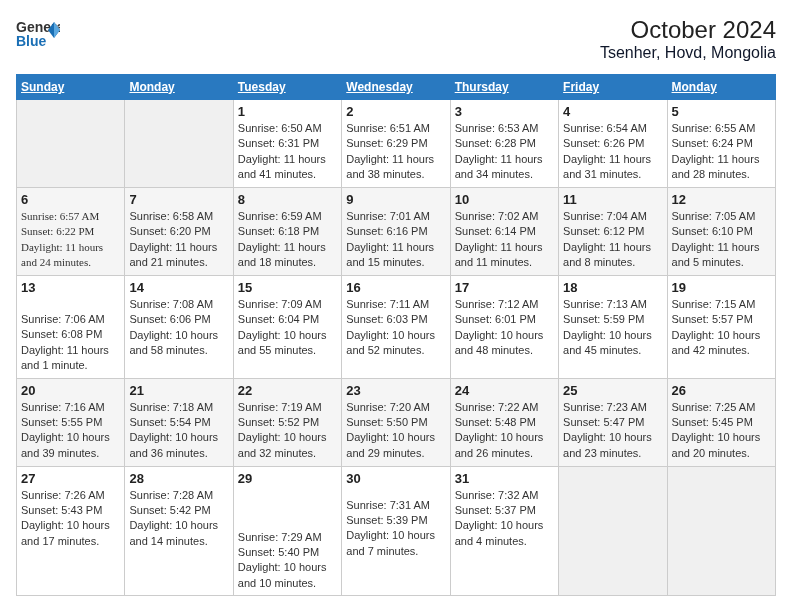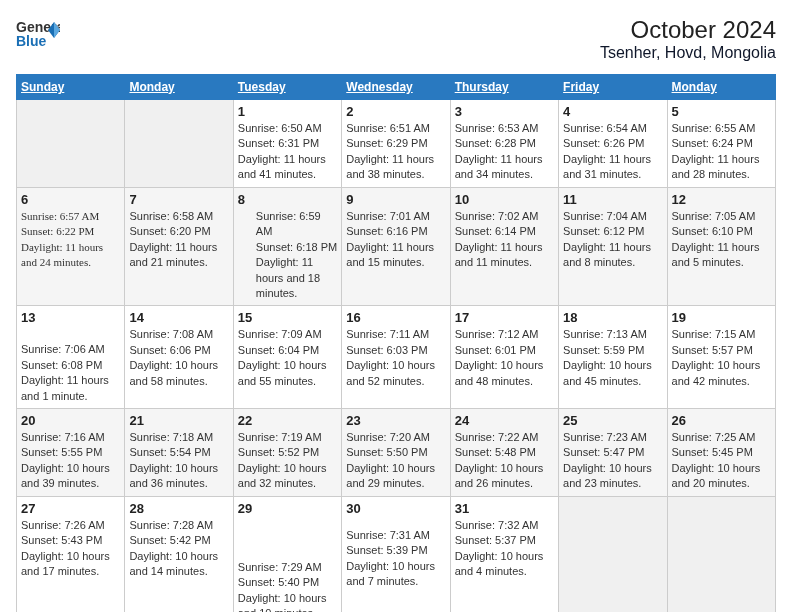--- a/index.html
+++ b/index.html
@@ -151,21 +151,21 @@
 Daylight: 11 hours and 24 minutes.</div>
         </td>
         <td>
           <span class="day-number">7</span>
           <div class="day-info" style="white-space: pre-line;">Sunrise: 6:58 AM
 Sunset: 6:20 PM
 Daylight: 11 hours and 21 minutes.</div>
         </td>
         <td>
           <span class="day-number">8</span>
-          <div class="day-info" style="white-space: pre-line; margin-left: 18px;">Sunrise: 6:59 AM
+          <div class="day-info" style="white-space: pre-line;">Sunrise: 6:59 AM
 Sunset: 6:18 PM
 Daylight: 11 hours and 18 minutes.</div>
         </td>
         <td>
           <span class="day-number">9</span>
           <div class="day-info" style="white-space: pre-line;">Sunrise: 7:01 AM
 Sunset: 6:16 PM
 Daylight: 11 hours and 15 minutes.</div>
         </td>
         <td>

